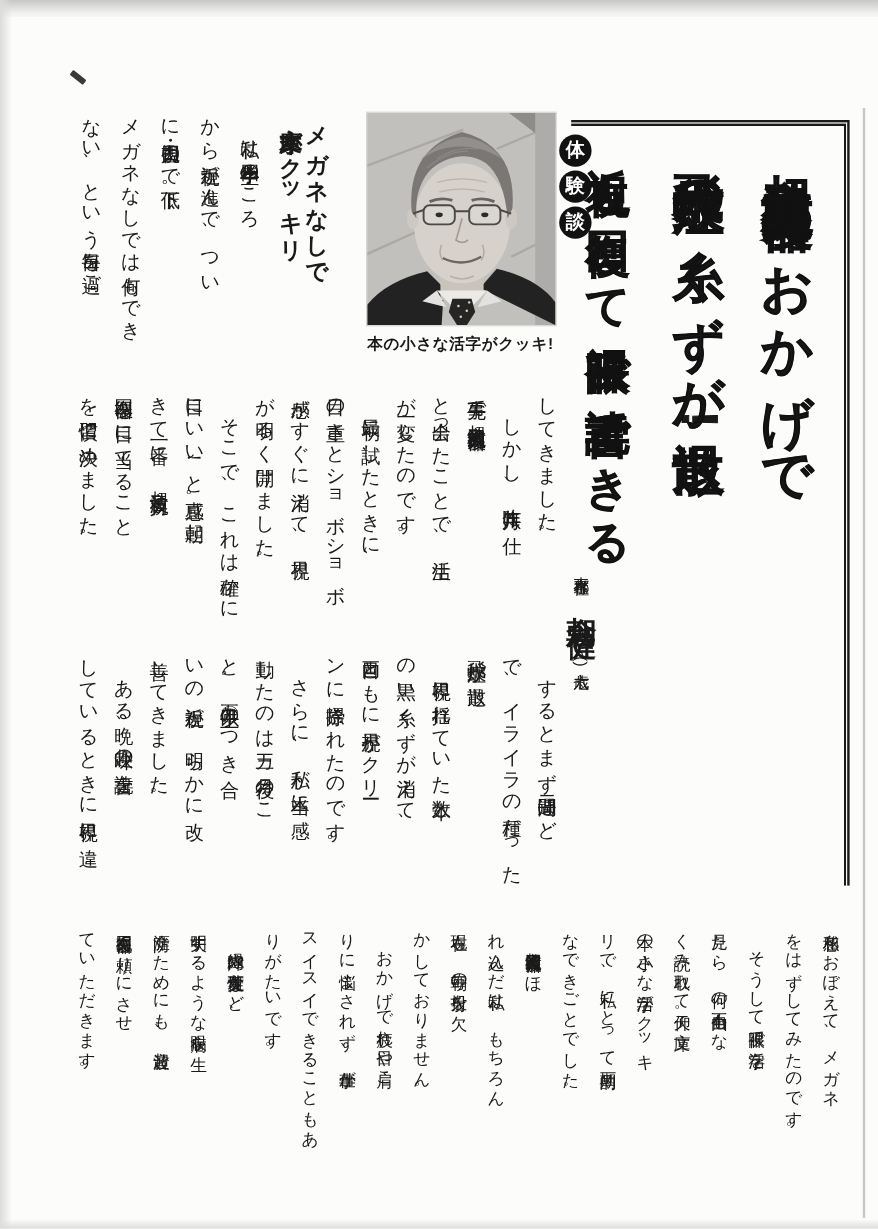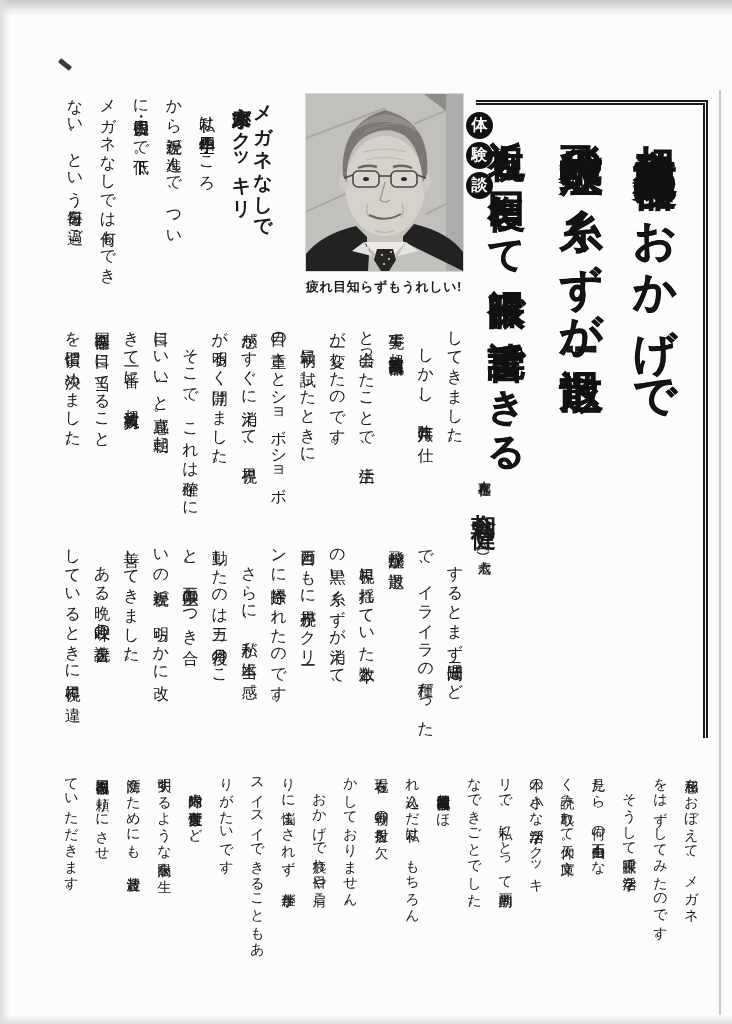--- a/index.html
+++ b/index.html
@@ -155,21 +155,21 @@
       <ellipse cx="98" cy="85" rx="3" ry="2" fill="#2e2c2a"></ellipse>
 
       <path d="M79 88 Q76 100 74 106 Q79 110 84 106" stroke="#a69d93" stroke-width="1.5" fill="none"></path>
 
       <path d="M62 110 Q59 117 63 123" stroke="#b2aaa0" stroke-width="1.2" fill="none"></path>
       <path d="M96 110 Q99 117 95 123" stroke="#b2aaa0" stroke-width="1.2" fill="none"></path>
       <path d="M63 121 Q79 129 95 120" stroke="#6d655e" stroke-width="2" fill="none"></path>
       <path d="M69 136 Q79 141 89 136" stroke="#b8b0a6" stroke-width="1.2" fill="none"></path>
     </svg>
   </div>
-  <div class="caption gothic">疲れ目知らずもうれしい!</div>
+  <div class="caption gothic">本の小さな活字がクッキ!</div>
 
   <div class="subheading v">
       <p class="sub-col">メガネなしで</p>
       <p class="sub-col">文庫本がクッキリ</p>
     </div>
 
   <div class="tblock b1 v">
       <p class="col">　私は小学四年生のころ</p>
       <p class="col">から近視が進んで、つい</p>
       <p class="col">に視力〇・〇四まで低下。</p>

